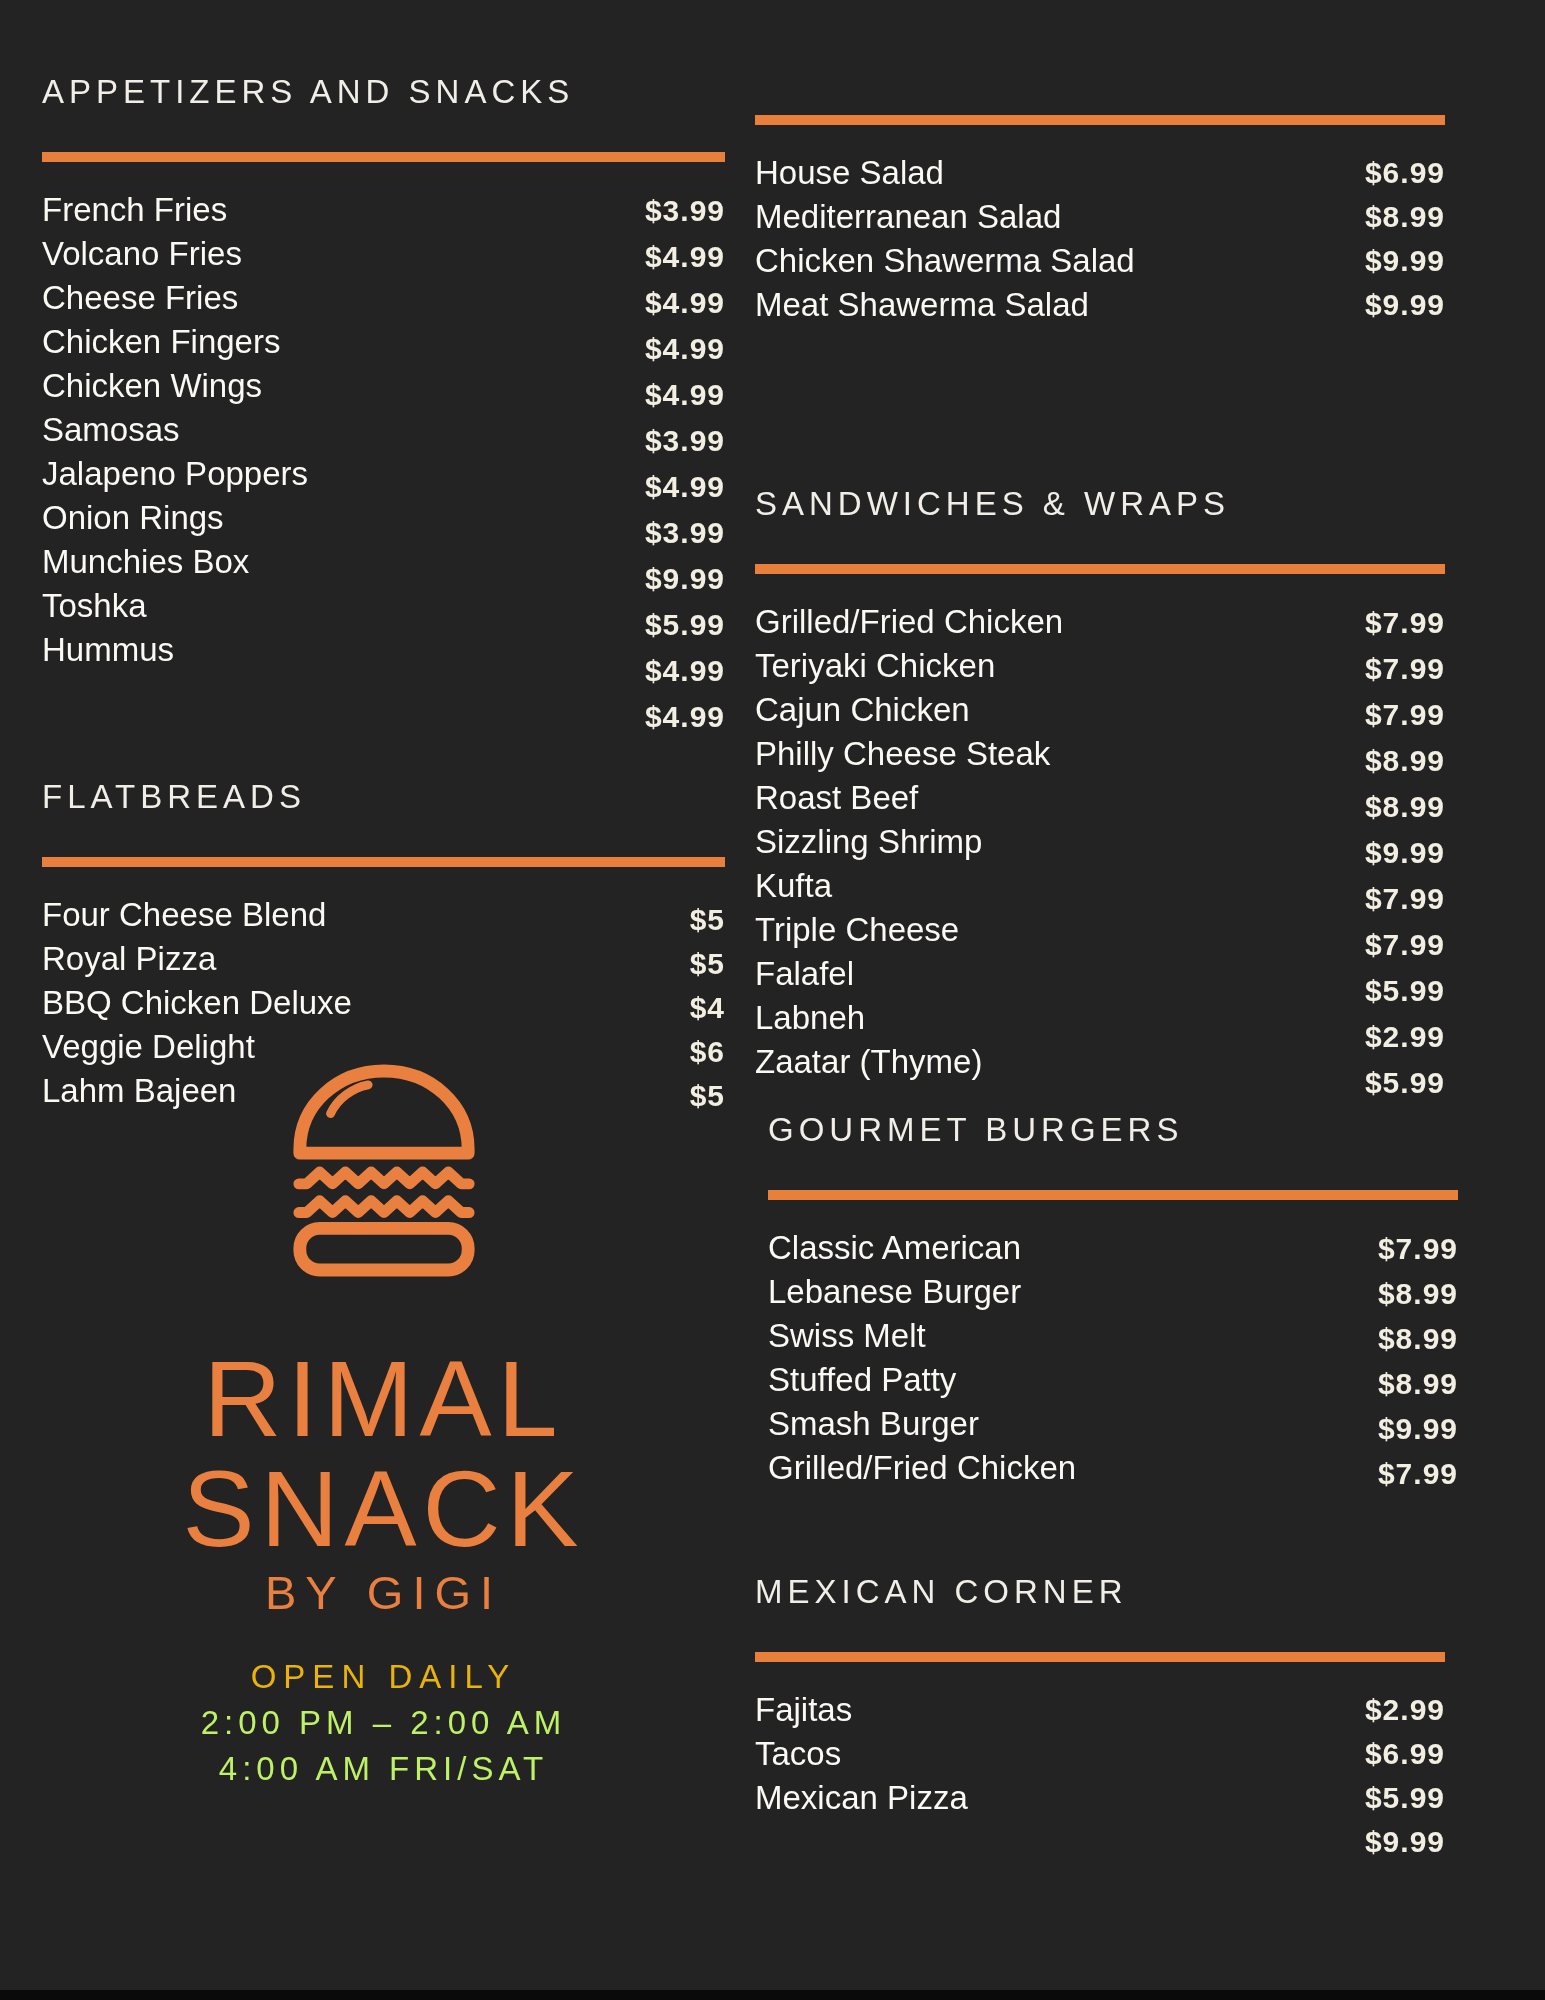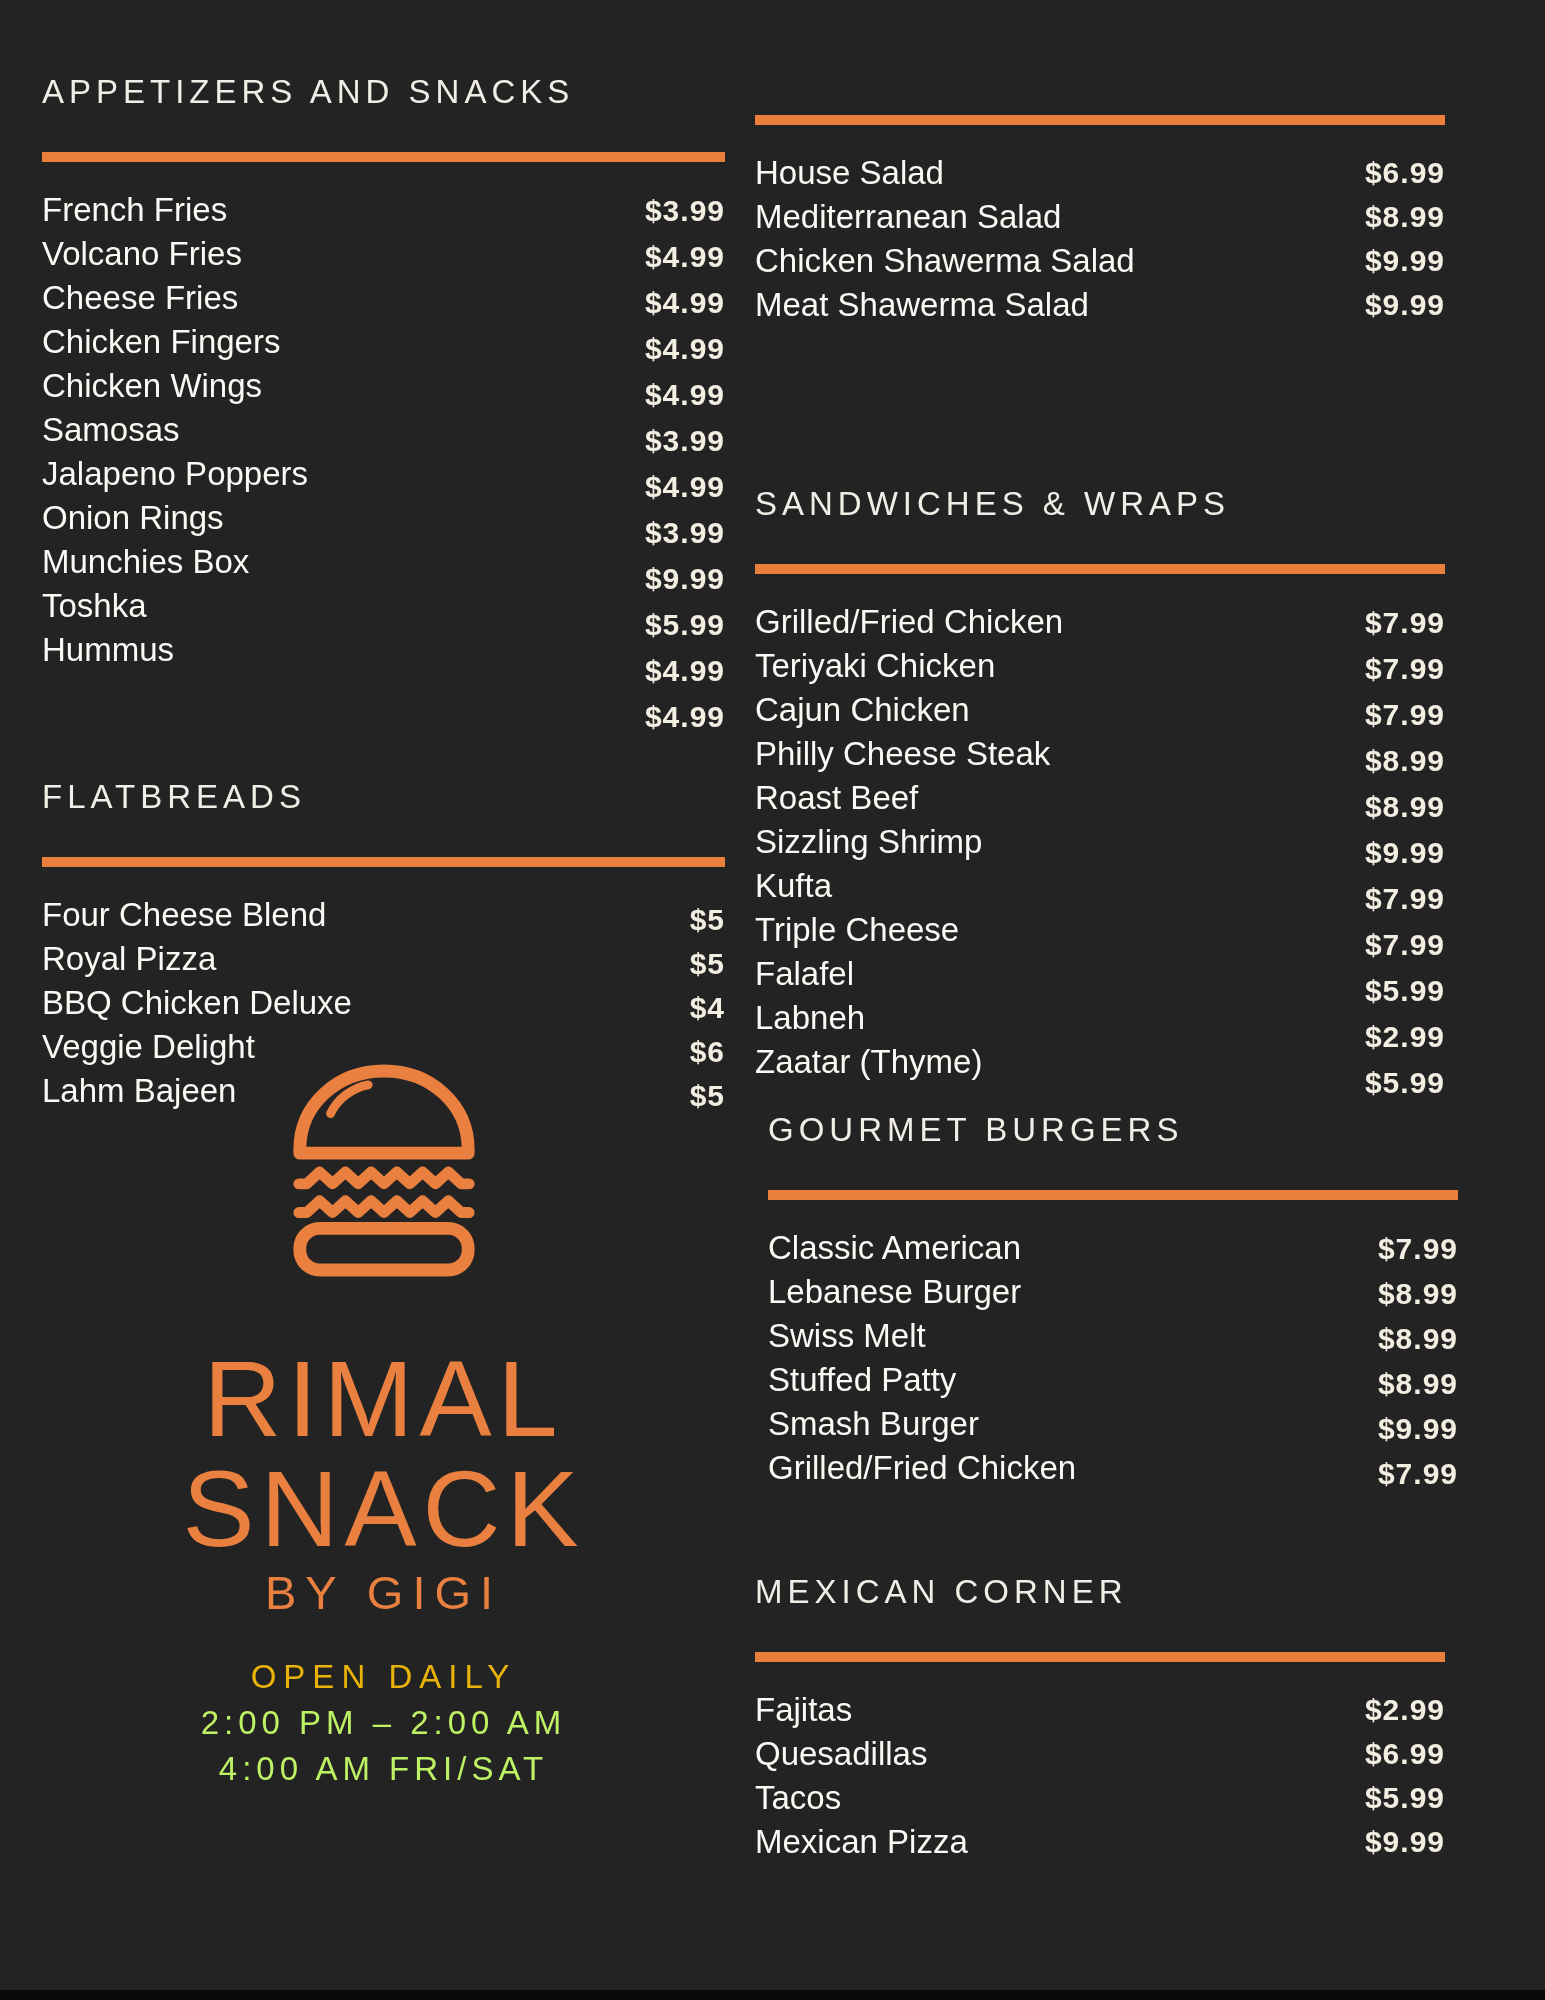--- a/index.html
+++ b/index.html
@@ -216,21 +216,20 @@
     </div>
   </section>
 
   <section class="menu-section" id="sec-mexican">
     <h2 class="section-title">MEXICAN CORNER</h2>
     <div class="divider"></div>
     <div class="menu">
       <div class="names">
 
       <div class="item-name">Fajitas</div>
-          <div class="item-name">Quesadillas</div>
           <div class="item-name">Tacos</div>
           <div class="item-name">Mexican Pizza</div>
         </div>
       <div class="prices">
 
       <div class="item-price">$2.99</div>
           <div class="item-price">$6.99</div>
           <div class="item-price">$5.99</div>
           <div class="item-price">$9.99</div>
         </div>

